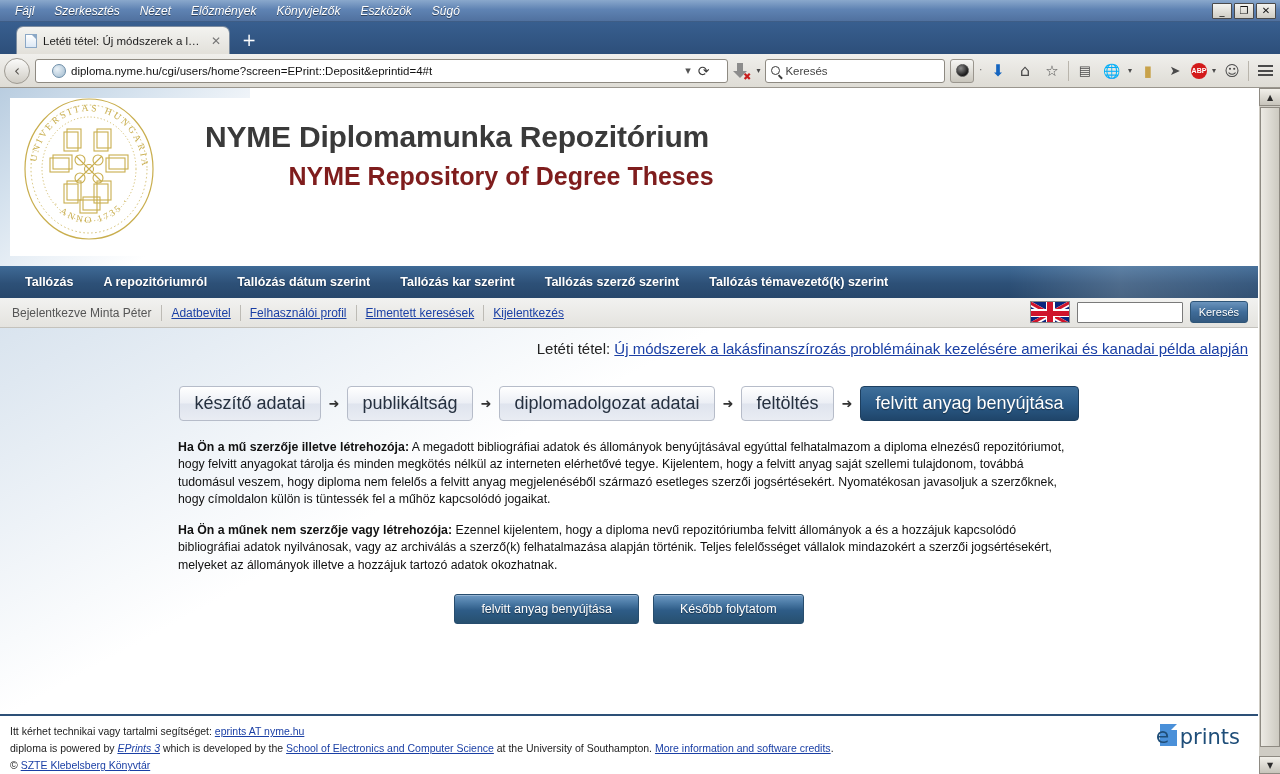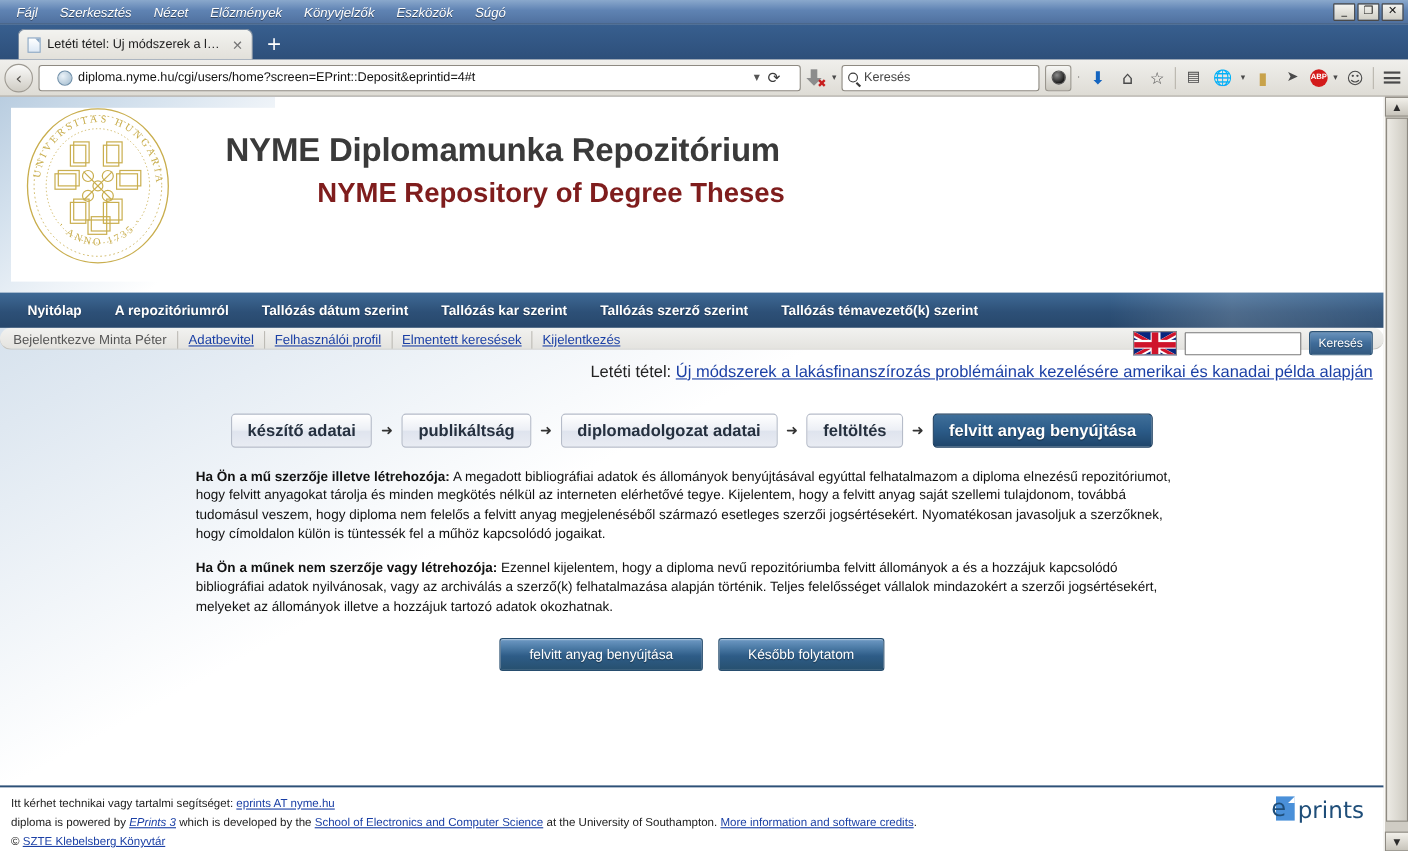--- a/index.html
+++ b/index.html
@@ -243,25 +243,25 @@
     padding: 0 15px; line-height: 32px; white-space: nowrap;
     text-shadow: 0 1px 1px rgba(0,0,0,.35);
   }
   #nav-filler {
     position:absolute; right:0; top:0; width:250px; height:32px;
     background: linear-gradient(to right, rgba(255,255,255,0) 0%, rgba(255,255,255,.16) 45%, rgba(255,255,255,.05) 100%);
   }
 
   
   #userbar {
-    height: 20px;
+    height: 30px;
     background: linear-gradient(to bottom, #f2f2f0 0%, #e4e3df 100%);
     border-bottom: 1px solid #c4c2bc;
-    display:flex; align-items:flex-end;
-    padding-left: 12px; position: relative; border-radius: 11px;
+    display:flex; align-items:center;
+    padding-left: 12px; position: relative;
   }
   #userbar-left { display:flex; align-items:center; gap:0; }
   #loggedin-text { font-size: 12px; color: #555; padding-right: 10px; }
   .userlink {
     font-size: 12px; color: #1a3fa5; text-decoration: underline;
     padding: 0 9px; border-left: 1px solid #bdbbb5; line-height: 16px;
   }
   #userbar-right {
     position:absolute; right: 10px; top: 3px;
     display:flex; align-items:center; gap: 7px;
@@ -323,22 +323,22 @@
 
   
   #steps {
     display: flex; align-items: center; justify-content: center;
     gap: 8px; margin-top: 19px;
   }
   .step {
     background: linear-gradient(to bottom, #ffffff 0%, #eceff5 48%, #dfe4ee 52%, #e9ecf3 100%);
     border: 1px solid #b6bcc9;
     border-radius: 4px;
-    font-size: 15px; color: #25303f;
-    padding: 6px 14px; white-space: nowrap; font-weight: bold;
+    font-size: 18px; color: #25303f;
+    padding: 6px 14px; white-space: nowrap;
   }
   .step.current {
     background: linear-gradient(to bottom, #3d6c96 0%, #285party 0%, #2a5580 55%, #1e4367 100%);
     background: linear-gradient(to bottom, #3f6f9a 0%, #2b5b88 50%, #1f456a 100%);
     border: 1px solid #1d3f60;
     color: #ffffff;
     text-shadow: 0 1px 1px rgba(0,0,0,.45);
   }
   .step-arrow { color: #333; font-size: 13px; line-height: 1;
     font-family: "DejaVu Sans", sans-serif; }
@@ -573,21 +573,21 @@
         </svg>
       </div>
 
       <div id="banner-text">
         <div id="site-title">NYME Diplomamunka Repozitórium</div>
         <div id="site-subtitle">NYME Repository of Degree Theses</div>
       </div>
     </div>
 
     <div id="sitenav">
-      <div class="navlink">Nyitólap</div>
+      <div class="navlink">Tallózás</div>
       <div class="navlink">A repozitóriumról</div>
       <div class="navlink">Tallózás dátum szerint</div>
       <div class="navlink">Tallózás kar szerint</div>
       <div class="navlink">Tallózás szerző szerint</div>
       <div class="navlink">Tallózás témavezető(k) szerint</div>
       <div id="nav-filler"></div>
     </div>
 
     <div id="userbar">
       <div id="userbar-left">

